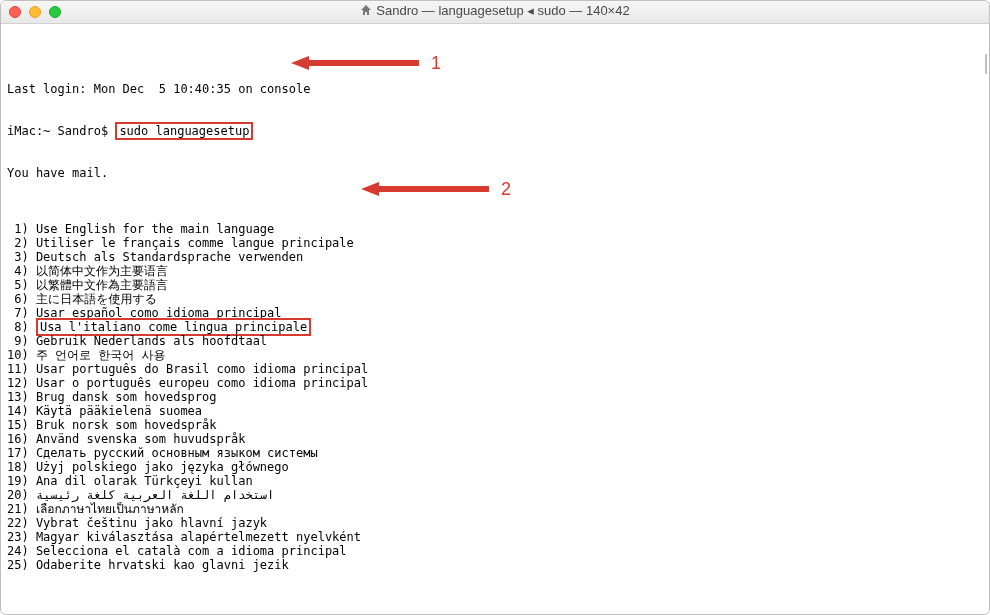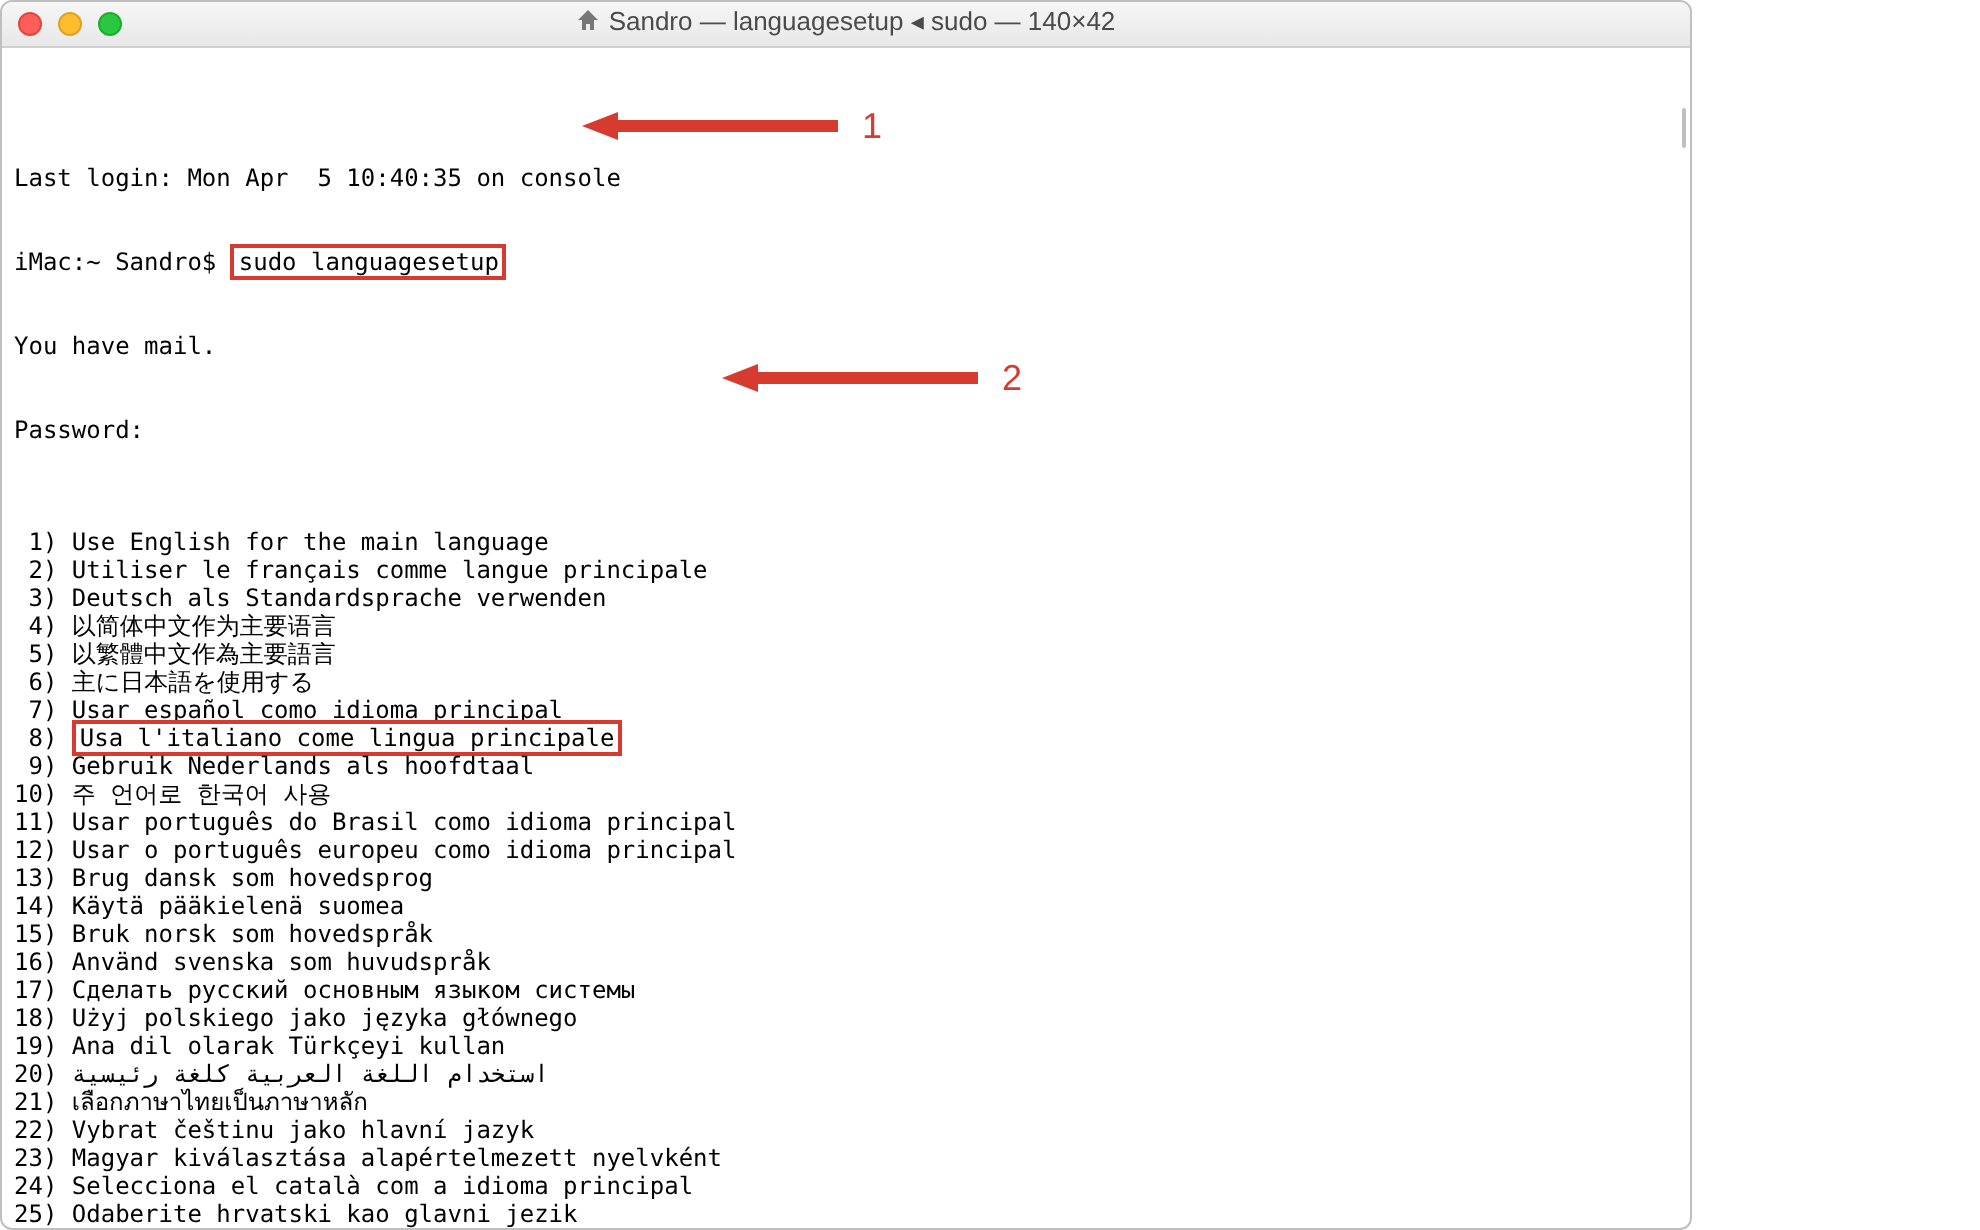--- a/index.html
+++ b/index.html
@@ -8,21 +8,21 @@
     width: 990px;
     height: 615px;
     background: #fff;
     font-family: "Menlo", "Consolas", monospace;
     font-size: 12px;
     line-height: 14px;
     color: #000;
     overflow: hidden;
   }
   .window {
-    width: 846px;
+    width: 990px;
     height: 615px;
     border: 1px solid #bfbfbf;
     border-radius: 6px;
     box-sizing: border-box;
     display: flex;
     flex-direction: column;
     background: #fff;
   }
   .titlebar {
     height: 22px;
@@ -116,24 +116,23 @@
         <svg width="12" height="12" viewBox="0 0 12 12">
             <path d="M6 1 L11 6 H9 V11 H7 V8 H5 V11 H3 V6 H1 Z" fill="#777"></path>
           </svg>
       </span><span>Sandro — languagesetup ◂ sudo — 140×42</span>
     </div>
   </div>
 
   <div class="term">
     <div class="scrollbar"></div>
 
-    <div class="row">Last login: Mon Apr  5 10:40:35 on console</div>
+    <div class="row">Last login: Mon Dec  5 10:40:35 on console</div>
     <div class="row"><span>iMac:~ Sandro$ </span><span class="hl">sudo languagesetup</span></div>
     <div class="row">You have mail.</div>
-    <div class="row">Password:</div>
 
     <div id="options"><div class="row"> 1) Use English for the main language</div><div class="row"> 2) Utiliser le français comme langue principale</div><div class="row"> 3) Deutsch als Standardsprache verwenden</div><div class="row"> 4) 以简体中文作为主要语言</div><div class="row"> 5) 以繁體中文作為主要語言</div><div class="row"> 6) 主に日本語を使用する</div><div class="row"> 7) Usar español como idioma principal</div><div class="row"><span> 8) </span><span class="hl">Usa l'italiano come lingua principale</span></div><div class="row"> 9) Gebruik Nederlands als hoofdtaal</div><div class="row">10) 주 언어로 한국어 사용</div><div class="row">11) Usar português do Brasil como idioma principal</div><div class="row">12) Usar o português europeu como idioma principal</div><div class="row">13) Brug dansk som hovedsprog</div><div class="row">14) Käytä pääkielenä suomea</div><div class="row">15) Bruk norsk som hovedspråk</div><div class="row">16) Använd svenska som huvudspråk</div><div class="row">17) Сделать русский основным языком системы</div><div class="row">18) Użyj polskiego jako języka głównego</div><div class="row">19) Ana dil olarak Türkçeyi kullan</div><div class="row">20) استخدام اللغة العربية كلغة رئيسية</div><div class="row">21) เลือกภาษาไทยเป็นภาษาหลัก</div><div class="row">22) Vybrat češtinu jako hlavní jazyk</div><div class="row">23) Magyar kiválasztása alapértelmezett nyelvként</div><div class="row">24) Selecciona el català com a idioma principal</div><div class="row">25) Odaberite hrvatski kao glavni jezik</div></div>
 
     
 
     
     <div class="arrow" style="left:290px; top:30px;">
       <svg width="130" height="18">
           <polygon points="0,9 18,2 18,6 128,6 128,12 18,12 18,16" fill="#d73a2f"></polygon>
         </svg>

